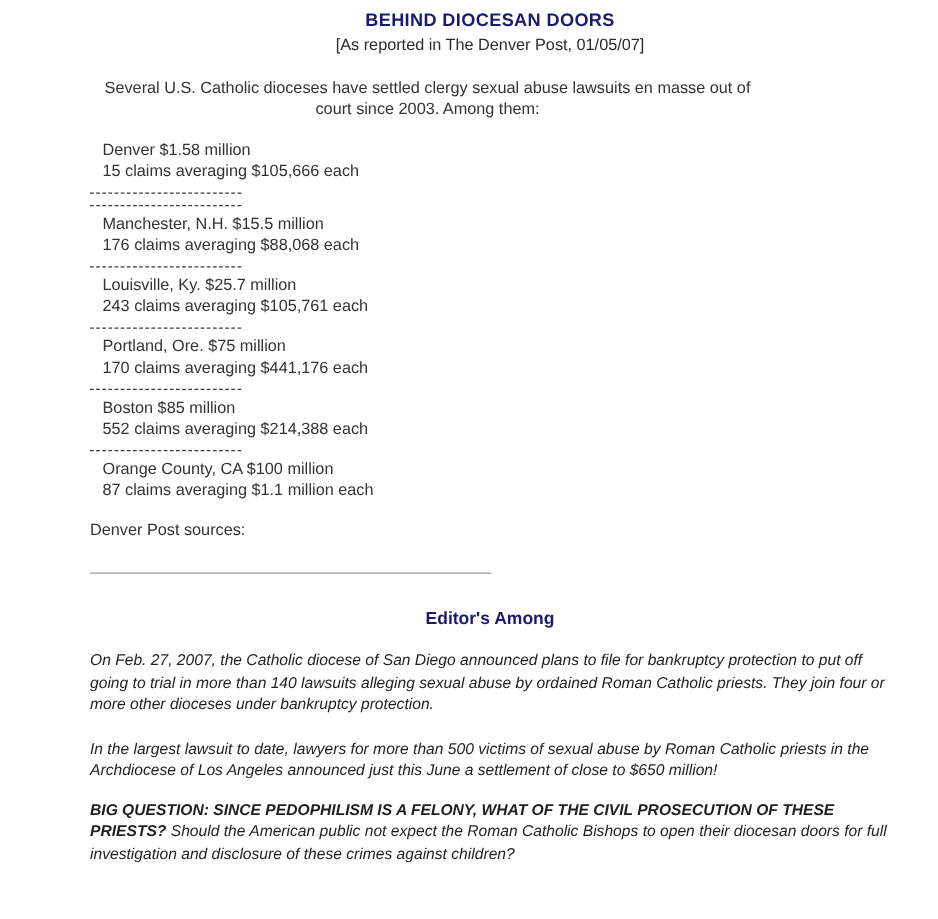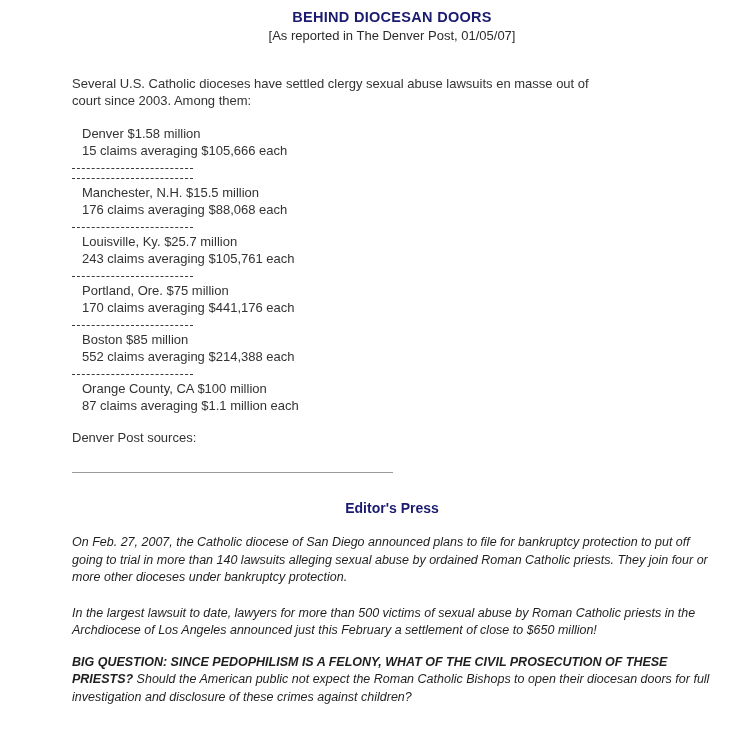--- a/index.html
+++ b/index.html
@@ -24,24 +24,25 @@
     letter-spacing: 0.3px;
   }
   .doc-subtitle {
     text-align: center;
     font-size: 13px;
     line-height: 17px;
     margin-top: 1px;
     color: #2b2b2b;
   }
   .intro {
-    margin-top: 31px;
+    margin-top: 17px;
     max-width: 540px;
     font-size: 13px;
     line-height: 17px;
+    text-align: center;
   }
   .settlements { margin-top: 17px; }
   .entry { font-size: 13px; line-height: 16.5px; margin-left: 10px; }
   .sep {
     width: 121px;
     height: 0;
     border-top: 1px dashed #3b3b3b;
     margin: 9px 0 6px 0;
   }
   .sources {
@@ -125,21 +126,21 @@
     </div>
 
   </div>
 
   <div class="sources">
     <div>Denver Post sources:</div>
   </div>
 
   <div class="rule"></div>
 
-  <div class="note-heading">Editor's Press</div>
+  <div class="note-heading">Editor's Among</div>
 
   <div class="note-para p1">On Feb. 27, 2007, the Catholic diocese of San Diego announced plans to file for bankruptcy protection to put off going to trial in more than 140 lawsuits alleging sexual abuse by ordained Roman Catholic priests. They join four or more other dioceses under bankruptcy protection.</div>
 
-  <div class="note-para p2">In the largest lawsuit to date, lawyers for more than 500 victims of sexual abuse by Roman Catholic priests in the Archdiocese of Los Angeles announced just this February a settlement of close to $650 million!</div>
+  <div class="note-para p2">In the largest lawsuit to date, lawyers for more than 500 victims of sexual abuse by Roman Catholic priests in the Archdiocese of Los Angeles announced just this June a settlement of close to $650 million!</div>
 
   <div class="note-para p3"><span class="bold-lead">BIG QUESTION: SINCE PEDOPHILISM IS A FELONY, WHAT OF THE CIVIL PROSECUTION OF THESE PRIESTS?</span><span> Should the American public not expect the Roman Catholic Bishops to open their diocesan doors for full investigation and disclosure of these crimes against children?</span></div>
 
 </div>
 
 </body></html>

